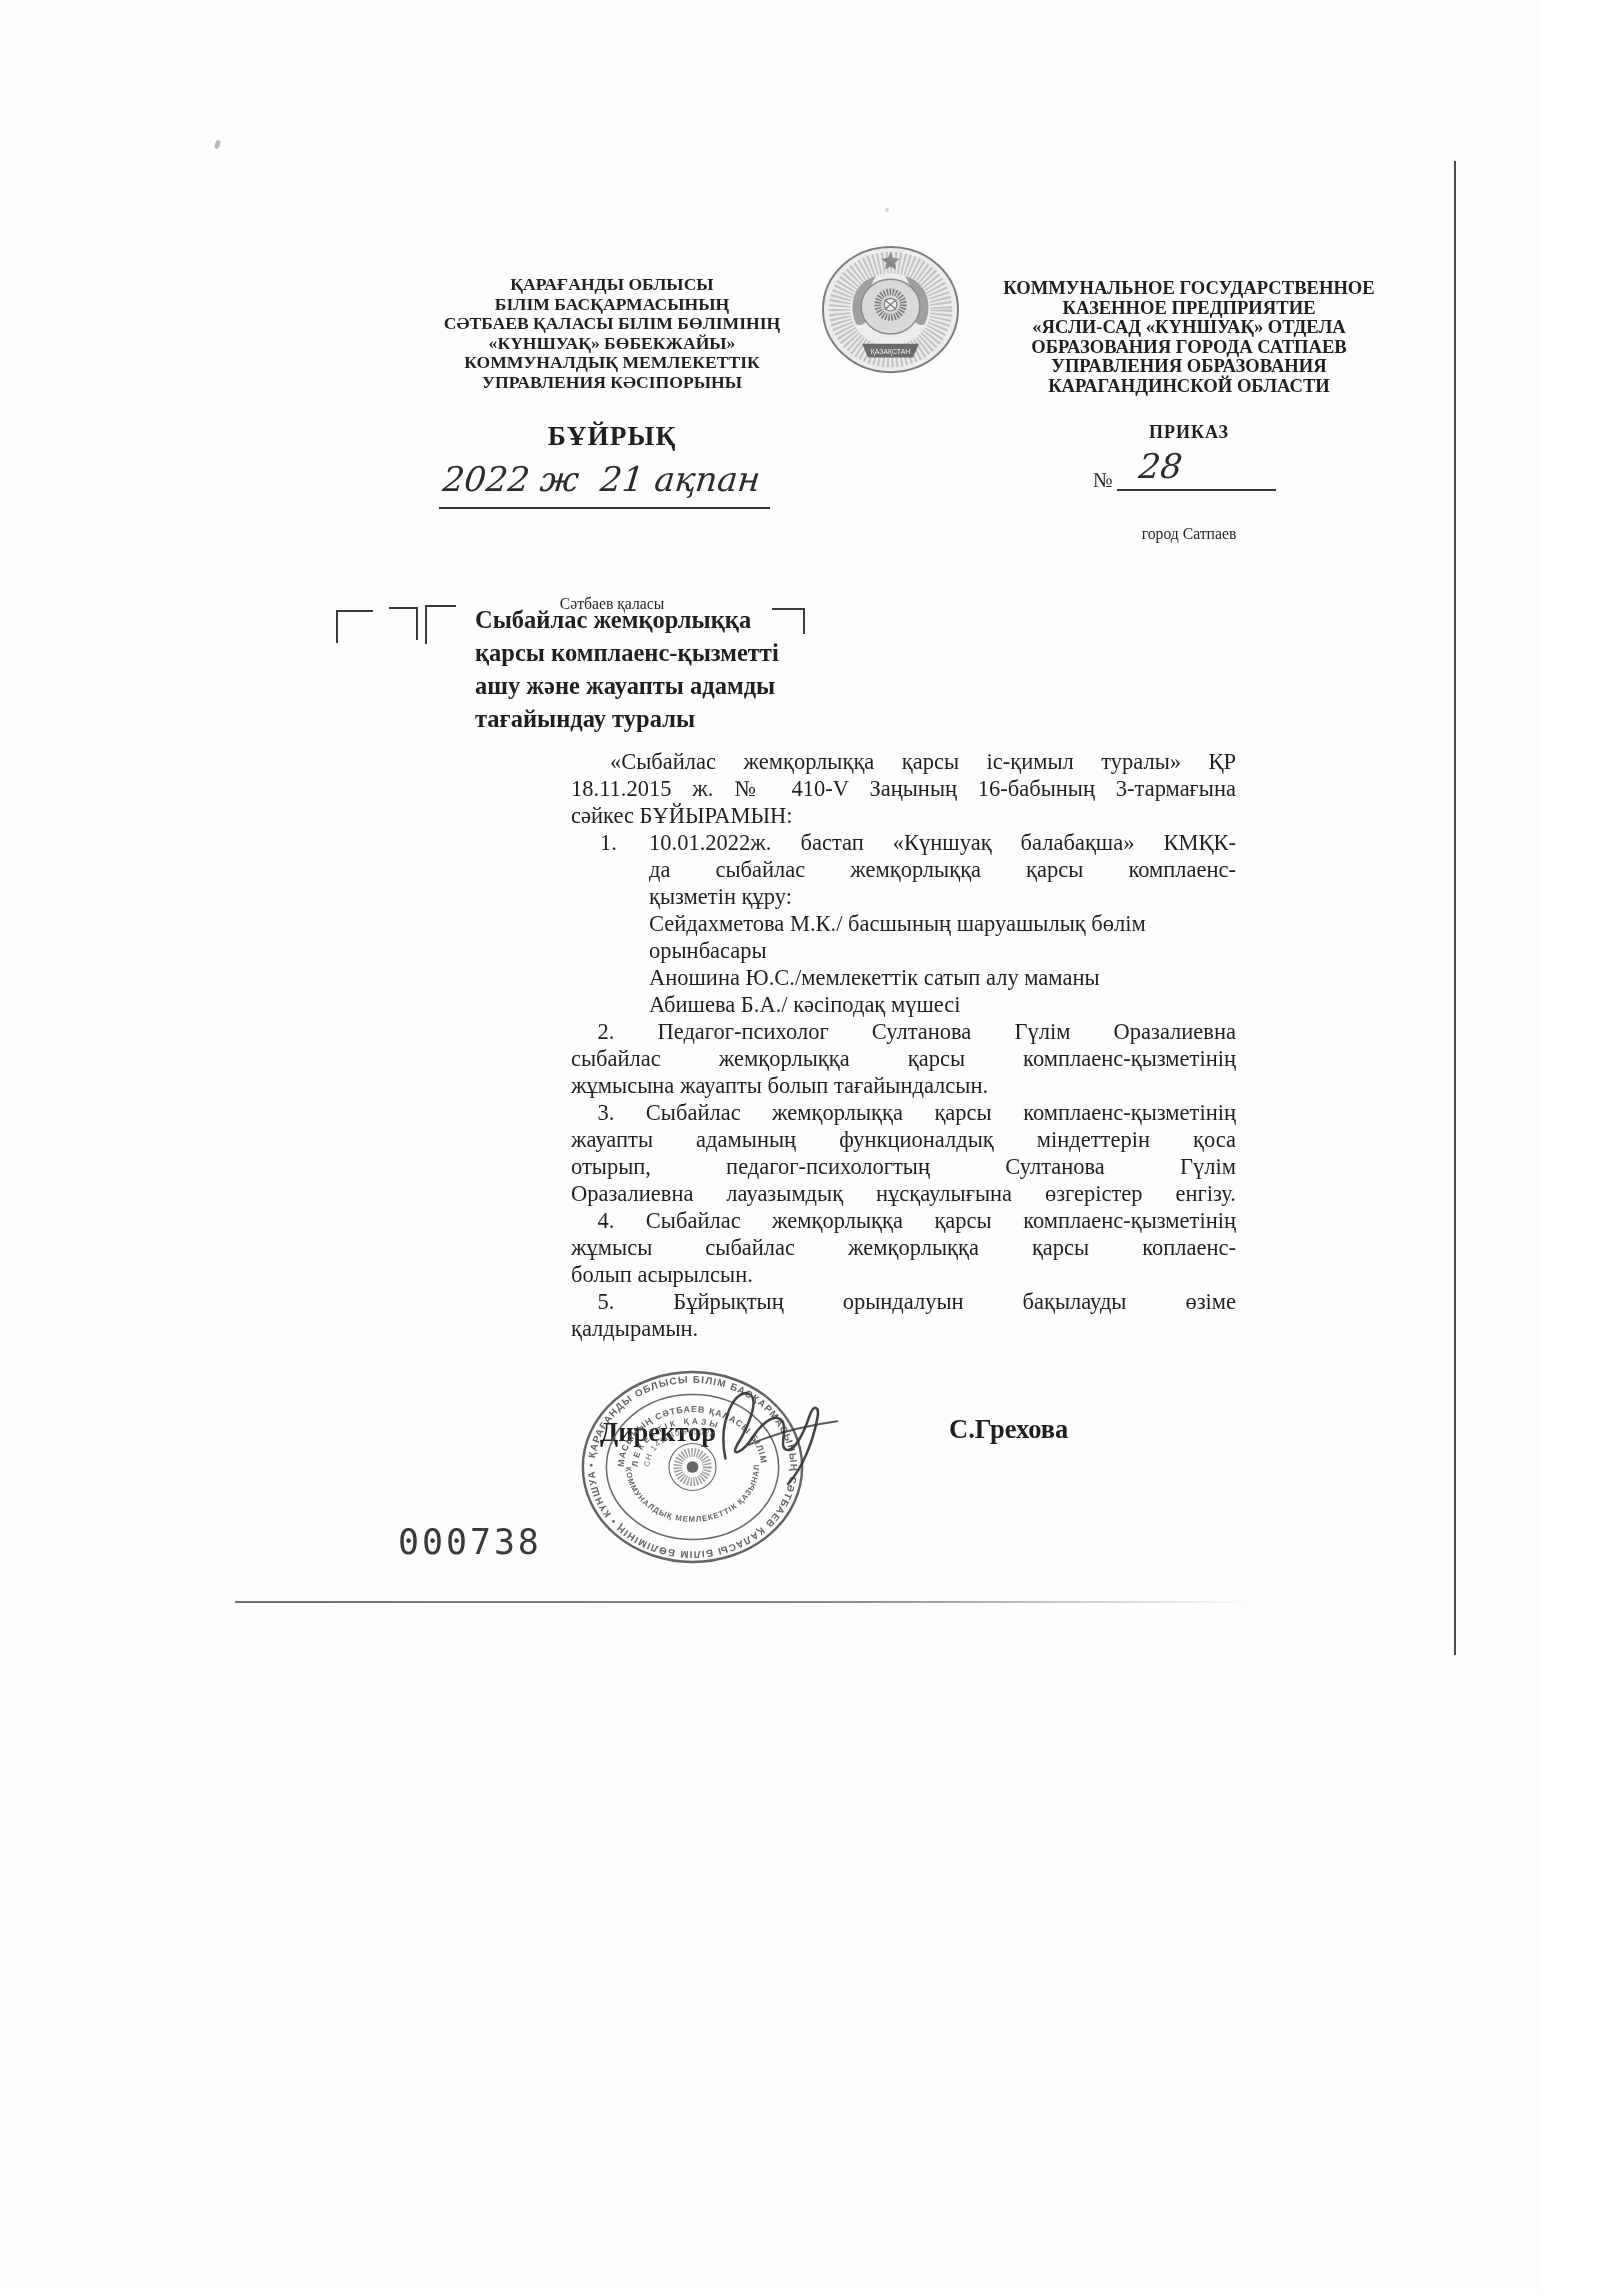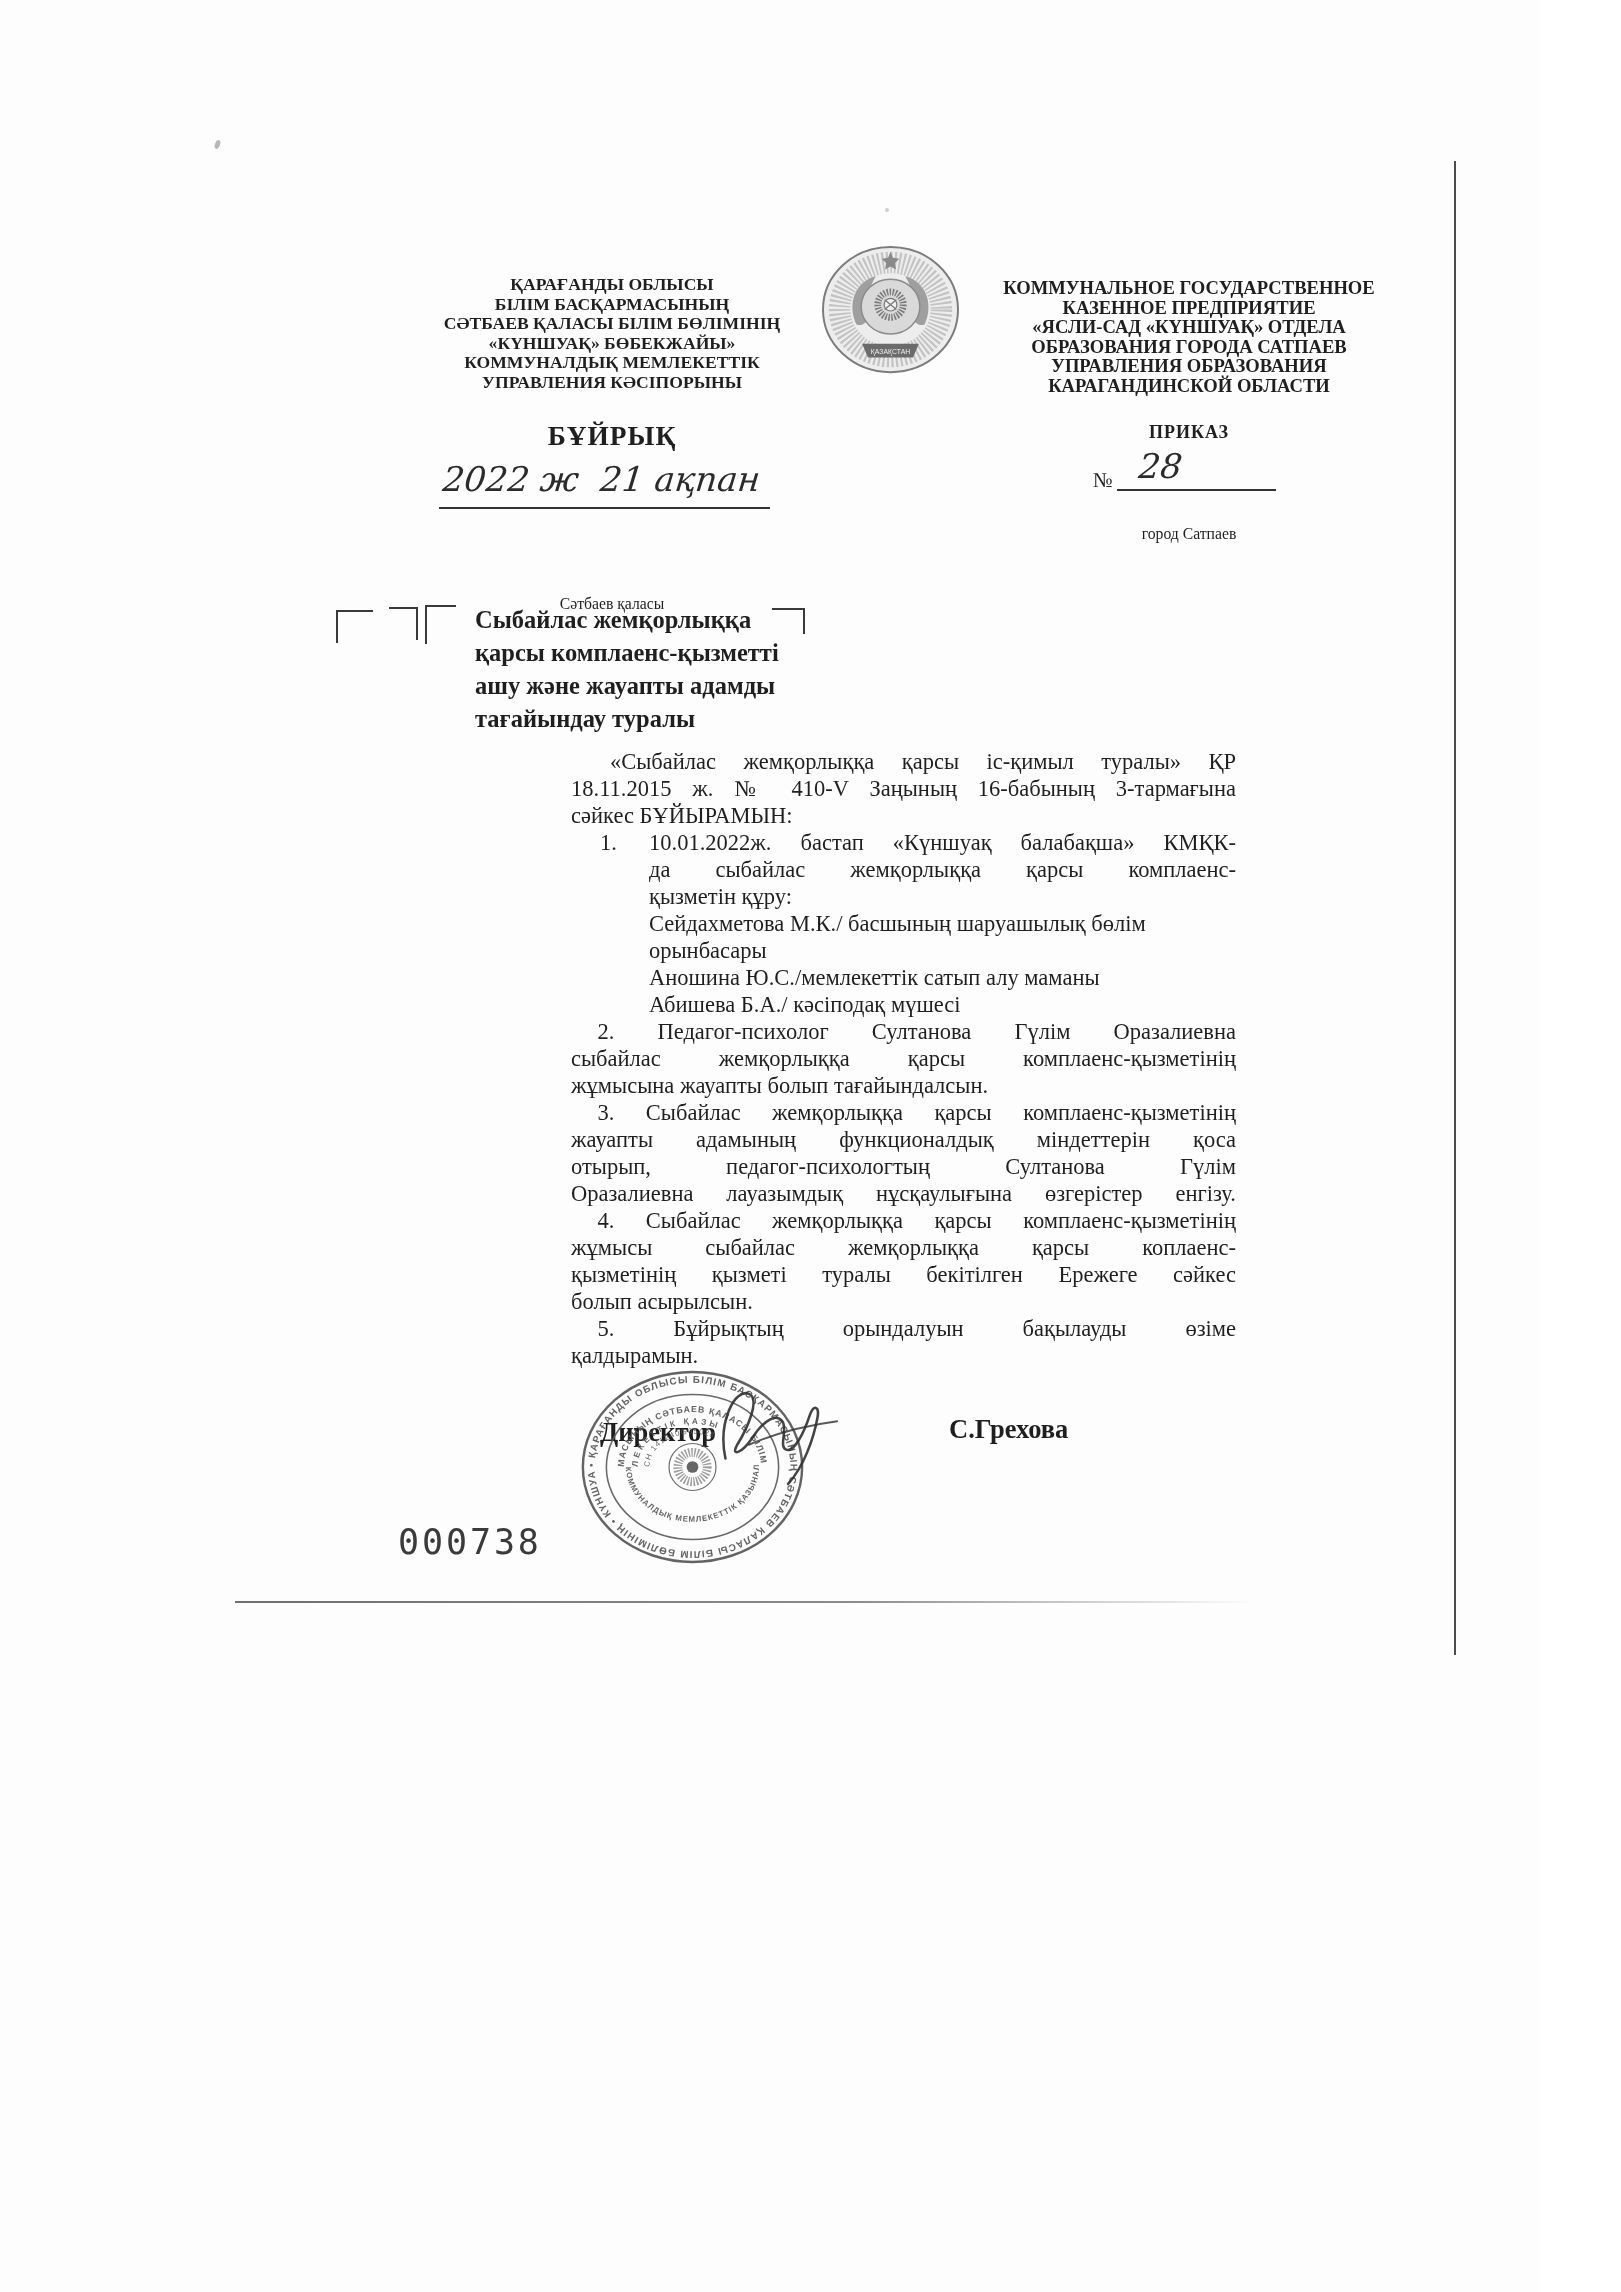--- a/index.html
+++ b/index.html
@@ -126,21 +126,20 @@
       <div class="body-line" style="padding-left: 78px;"><span>Абишева Б.А./ кәсіподақ мүшесі</span></div>
       <div class="body-line just" style="padding-left: 26.5px;"><span>2. Педагог-психолог Султанова Гүлім Оразалиевна</span></div>
       <div class="body-line just"><span>сыбайлас жемқорлыққа қарсы комплаенс-қызметінің</span></div>
       <div class="body-line"><span>жұмысына жауапты болып тағайындалсын.</span></div>
       <div class="body-line just" style="padding-left: 26.5px;"><span>3. Сыбайлас жемқорлыққа қарсы комплаенс-қызметінің</span></div>
       <div class="body-line just"><span>жауапты адамының функционалдық міндеттерін қоса</span></div>
       <div class="body-line just"><span>отырып, педагог-психологтың Султанова Гүлім</span></div>
       <div class="body-line just"><span>Оразалиевна лауазымдық нұсқаулығына өзгерістер енгізу.</span></div>
       <div class="body-line just" style="padding-left: 26.5px;"><span>4. Сыбайлас жемқорлыққа қарсы комплаенс-қызметінің</span></div>
       <div class="body-line just"><span>жұмысы сыбайлас жемқорлыққа қарсы коплаенс-</span></div>
-      <div class="body-line just"><span>қызметінің қызметі туралы бекітілген Ережеге сәйкес</span></div>
       <div class="body-line"><span>болып асырылсын.</span></div>
       <div class="body-line just" style="padding-left: 26.5px;"><span>5. Бұйрықтың орындалуын бақылауды өзіме</span></div>
       <div class="body-line"><span>қалдырамын.</span></div>
     </div>
 
   <div class="director">Директор</div>
 
   <svg class="stamp" viewBox="0 0 236 206">
     <defs>
       <path id="sp1" d="M 18 103 a 100 86 0 1 1 200 0 a 100 86 0 1 1 -200 0"></path>

